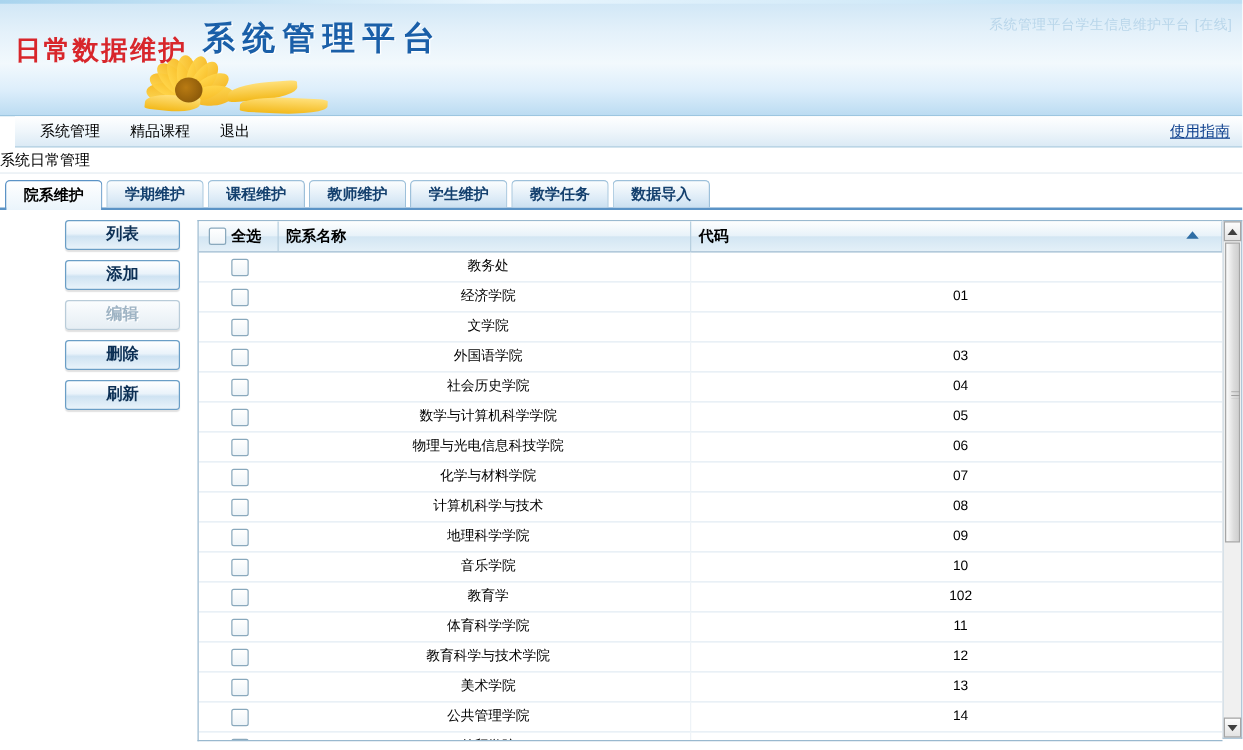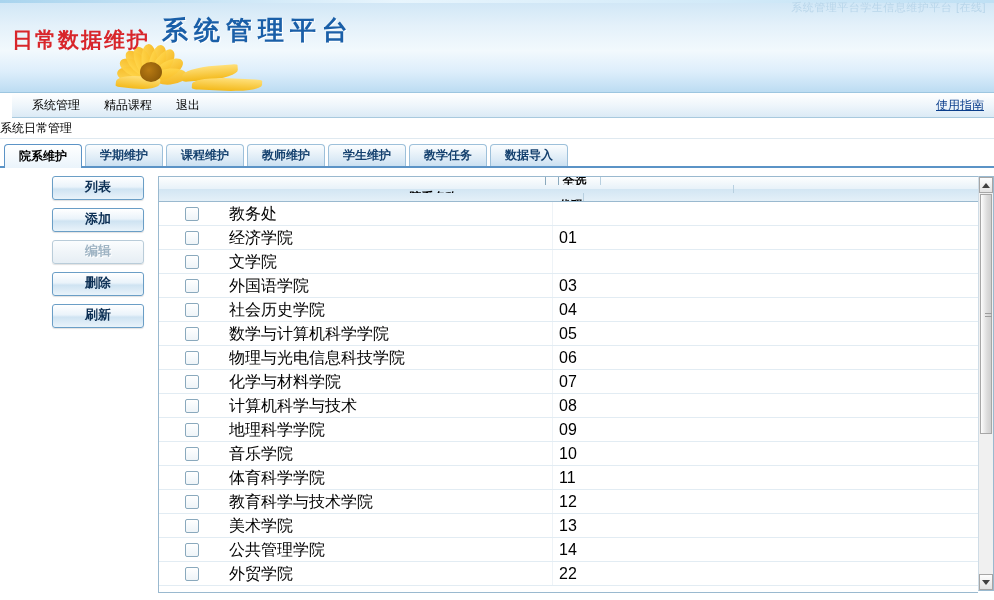--- a/index.html
+++ b/index.html
@@ -25,21 +25,21 @@
     border-bottom: 1px solid #9dc6e0;
   }
   .banner .sky-line {
     position: absolute;
     left: 0; right: 0; top: 0;
     height: 3px;
     background: linear-gradient(to right, #a9d4ee, #e8f5fd 40%, #bfe0f4);
   }
   .banner .topright-ghost {
     position: absolute;
-    top: 0px;
+    top: 12px;
     right: 8px;
     font-size: 11px;
     color: #b9d6ea;
     letter-spacing: 0.5px;
     white-space: nowrap;
   }
   .banner .title-main {
     position: absolute;
     left: 162px;
     top: 13px;
@@ -219,21 +219,20 @@
     overflow: hidden;
   }
   .grid-header {
     display: flex;
     height: 24px;
     background: linear-gradient(to bottom, #fdfefe 0%, #e8f2f9 48%, #d3e6f3 52%, #e4f0f8 100%);
     border-bottom: 1px solid #9ab9cf;
     font-weight: bold;
     font-size: 12px;
     align-items: center;
-    flex-direction: column;
   }
   .gh-cell {
     height: 24px;
     line-height: 24px;
     border-right: 1px solid #b8d0e0;
     box-sizing: border-box;
     padding-left: 6px;
     overflow: hidden;
     white-space: nowrap;
     position: relative;
@@ -254,21 +253,22 @@
     flex: 1 1 auto;
     overflow: hidden;
     position: relative;
   }
   .grid-rows { }
   .grow {
     display: flex;
     height: 23px;
     align-items: center;
     border-bottom: 1px solid #e2ecf3;
-    font-size: 16px;
+    font-size: 11px;
+    text-align: center;
   }
   .gc {
     height: 23px;
     line-height: 23px;
     box-sizing: border-box;
     padding-left: 6px;
     overflow: hidden;
     white-space: nowrap;
   }
   .gc-check { width: 64px; display: flex; align-items: center; justify-content: flex-start; padding-left: 26px;}
@@ -485,20 +485,27 @@
           <div class="gc gc-check">
               <span class="cbox"></span>
             </div>
           <div class="gc gc-name">音乐学院</div>
           <div class="gc gc-code">10</div>
         </div>
         <div class="grow">
           <div class="gc gc-check">
               <span class="cbox"></span>
             </div>
+          <div class="gc gc-name">教育学</div>
+          <div class="gc gc-code">102</div>
+        </div>
+        <div class="grow">
+          <div class="gc gc-check">
+              <span class="cbox"></span>
+            </div>
           <div class="gc gc-name">体育科学学院</div>
           <div class="gc gc-code">11</div>
         </div>
         <div class="grow">
           <div class="gc gc-check">
               <span class="cbox"></span>
             </div>
           <div class="gc gc-name">教育科学与技术学院</div>
           <div class="gc gc-code">12</div>
         </div>

